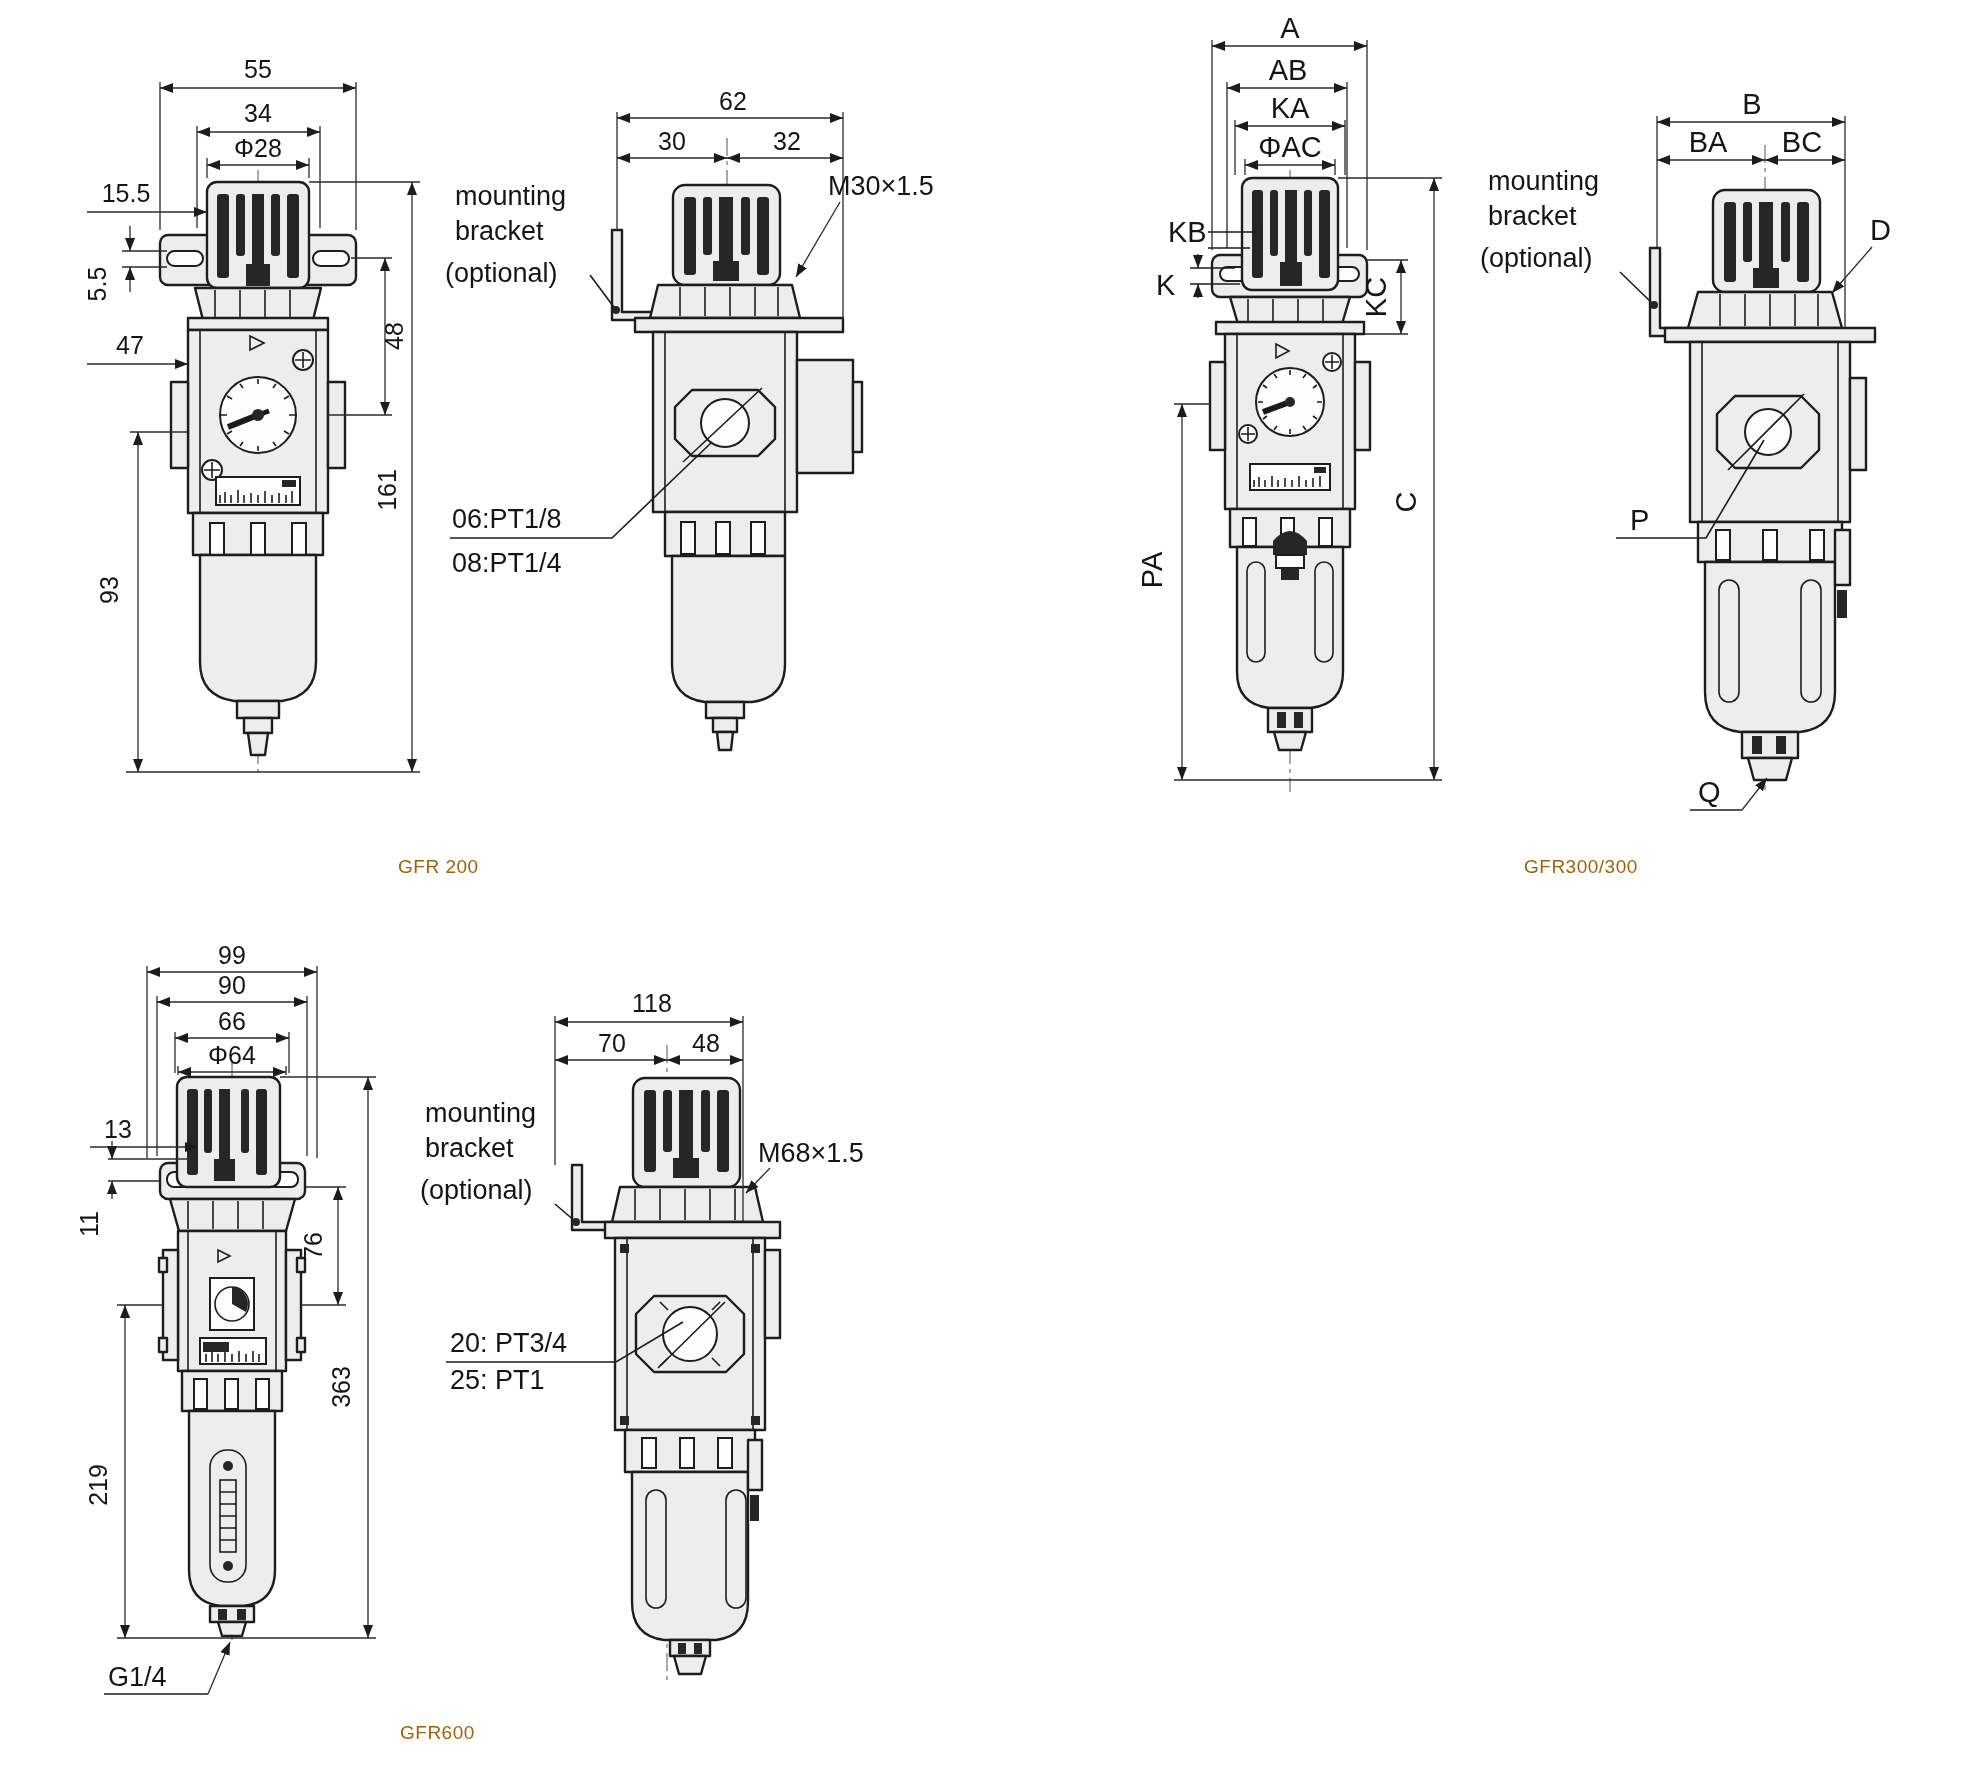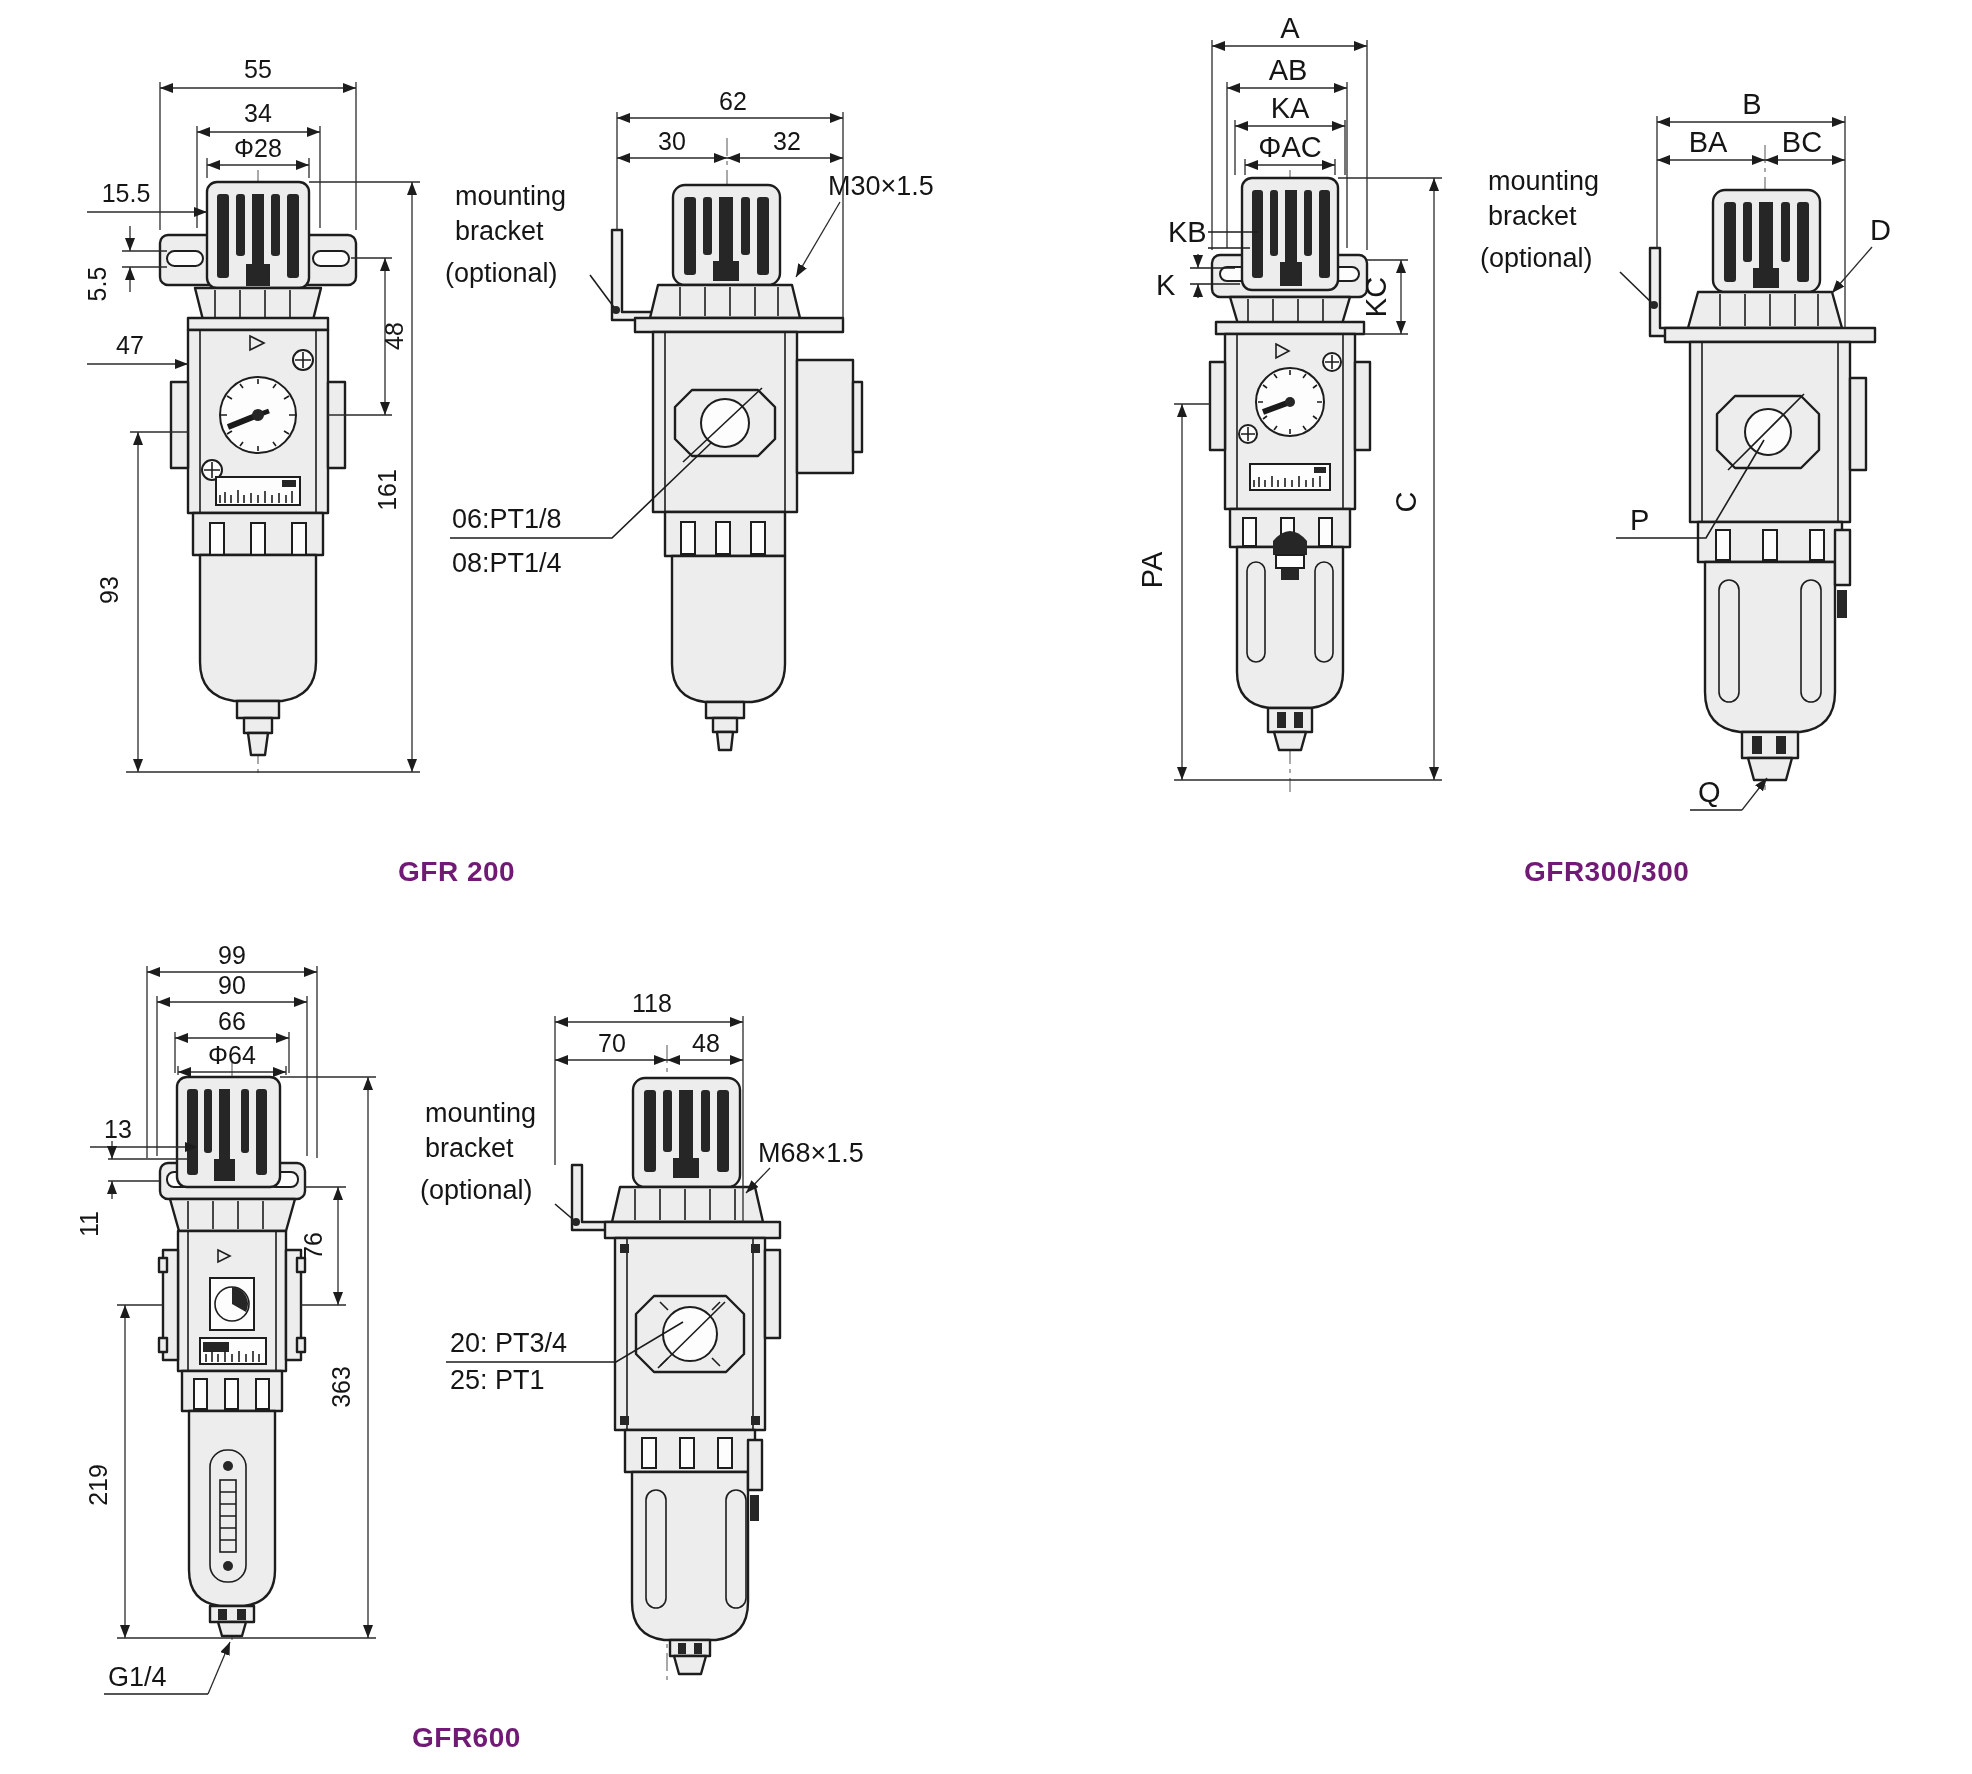--- a/index.html
+++ b/index.html
@@ -1,19 +1,19 @@
 <!DOCTYPE html>
 <html><head>
 <meta charset="utf-8">
 <style>
   html,body{margin:0;padding:0;background:#ffffff;}
   .stage{position:relative;width:1972px;height:1774px;background:#fff;
          font-family:"Liberation Sans",sans-serif;overflow:hidden;}
   svg{position:absolute;overflow:visible;}
-  .caption{position:absolute;font-size:28px;font-weight:bold;color:#701a75;letter-spacing:.5px;}
+  .caption{position:absolute;font-size:19px;font-weight:normal;color:#a16207;letter-spacing:.5px;}
   
   .part{fill:#ecedec;stroke:#1d1d1d;stroke-width:2.4;stroke-linejoin:round;}
   .white{fill:#fdfdfd;stroke:#1d1d1d;stroke-width:2;}
   .dark{fill:#262626;stroke:none;}
   .thin{fill:none;stroke:#1d1d1d;stroke-width:1.6;}
   .dim{fill:none;stroke:#2b2b2b;stroke-width:1.3;}
   .cl{fill:none;stroke:#555;stroke-width:1;stroke-dasharray:18 5 4 5;}
   text{fill:#151515;}
   .dt{font-size:25px;}
   .big{font-size:29px;}
@@ -617,15 +617,15 @@
     <line class="dim" x1="350" y1="218" x2="326" y2="243" marker-end="url(#mk6)"></line>
 
     <text class="note" x="30" y="402">20: PT3/4</text>
     <text class="note" x="30" y="439">25: PT1</text>
     <path class="thin" d="M26,412 H196 L263,372"></path>
   </g>
 </svg>
 
 <div class="caption" style="left:398px;top:856px">GFR 200</div>
 <div class="caption" style="left:1524px;top:856px">GFR300/300</div>
-<div class="caption" style="left:412px;top:1722px">GFR600</div>
+<div class="caption" style="left:400px;top:1722px">GFR600</div>
 
 </div>
 
 </body></html>

